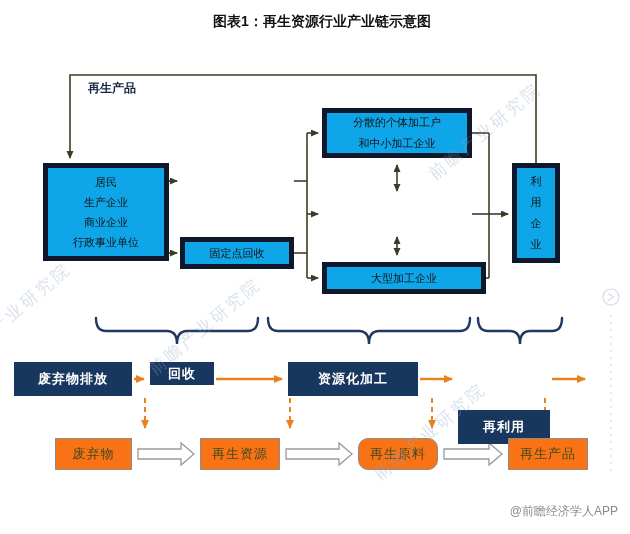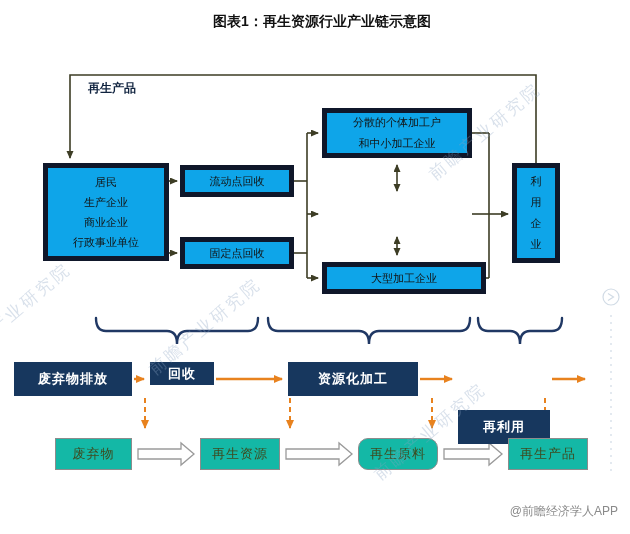--- a/index.html
+++ b/index.html
@@ -4,21 +4,21 @@
 <style>
   html,body{margin:0;padding:0;background:#fff;}
   body{font-family:"Liberation Sans","DejaVu Sans",sans-serif;}
   #figure{position:relative;width:630px;height:534px;background:#fff;overflow:hidden;}
   .title{position:absolute;top:13px;left:0;width:100%;text-align:center;
          font-size:14px;font-weight:bold;color:#111;z-index:4;margin-left:7px;}
   .box{position:absolute;display:flex;align-items:center;justify-content:center;
        text-align:center;box-sizing:border-box;z-index:3;}
   .blue{background:#0ea5e9;border:5px solid #0f172a;color:#131313;font-size:11px;}
   .navy{background:#17375E;color:#fff;font-weight:bold;font-size:13px;letter-spacing:1px;}
-  .yellow{background:#14b8a6;border:1px solid #8c8c8c;color:#3e4a1f;font-size:13px;letter-spacing:1px;}
+  .yellow{background:#f97316;border:1px solid #8c8c8c;color:#3e4a1f;font-size:13px;letter-spacing:1px;}
   .pre{white-space:pre-line;line-height:21px;}
   .tall{line-height:20px;margin-left:29px;}
   .fb-label{position:absolute;left:88px;top:80px;font-size:12px;font-weight:bold;
             color:#10233f;z-index:4;}
   svg.lines{position:absolute;left:0;top:0;z-index:2;}
   .watermark{position:absolute;color:rgba(140,165,195,.33);font-size:17px;letter-spacing:3px;
              white-space:nowrap;transform:rotate(-40deg);pointer-events:none;z-index:6;}
   .src{position:absolute;left:14px;top:501px;font-size:11.5px;font-weight:bold;
        font-style:italic;color:#222;z-index:4;}
   .credit{position:absolute;right:12px;top:503px;font-size:12px;color:#8a8a8a;z-index:4;}
@@ -107,21 +107,20 @@
       <line x1="611" y1="315" x2="611" y2="475" stroke-dasharray="2 5"></line>
     </g>
   </svg>
 
   <div class="fb-label">再生产品</div>
 
   <div class="box blue pre tall" style="left:14px;top:163px;width:126px;height:98px;">居民
 生产企业
 商业企业
 行政事业单位</div>
-  <div class="box blue" style="left:180px;top:165px;width:114px;height:32px;">流动点回收</div>
   <div class="box blue" style="left:180px;top:237px;width:114px;height:32px;">固定点回收</div>
   <div class="box blue pre" style="left:322px;top:108px;width:150px;height:50px;">分散的个体加工户
 和中小加工企业</div>
   <div class="box blue" style="left:322px;top:262px;width:164px;height:32px;">大型加工企业</div>
   <div class="box blue pre" style="left:512px;top:163px;width:48px;height:100px;">利
 用
 企
 业</div>
 
   <div class="box navy" style="left:14px;top:362px;width:118px;height:34px;">废弃物排放</div>

